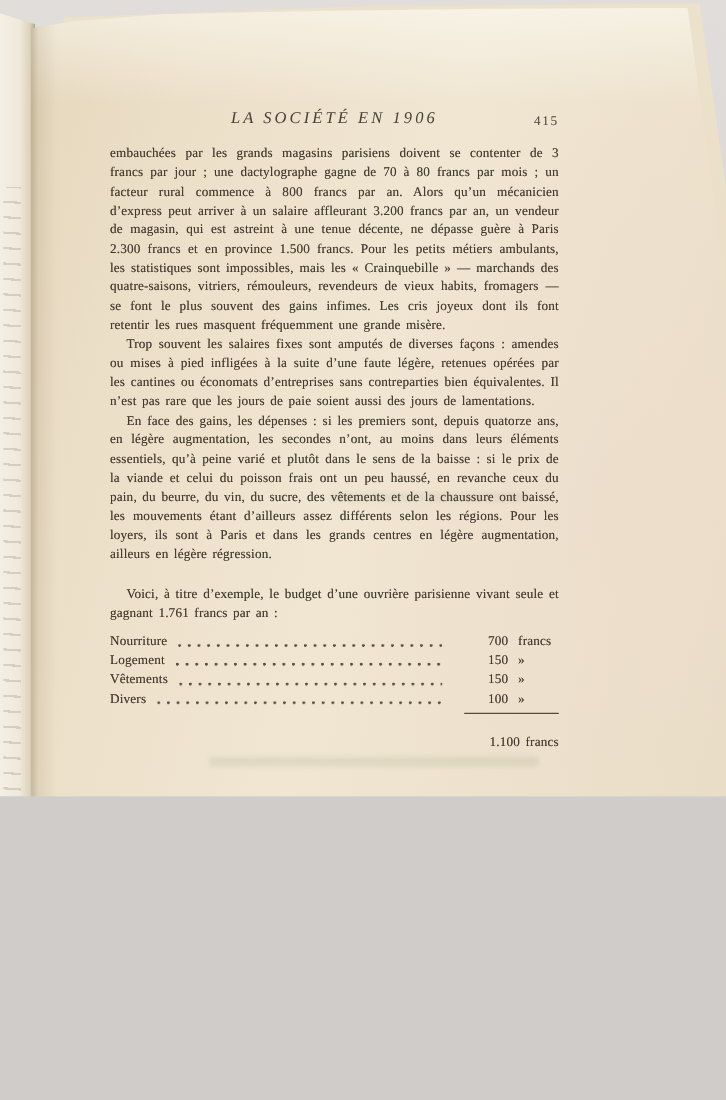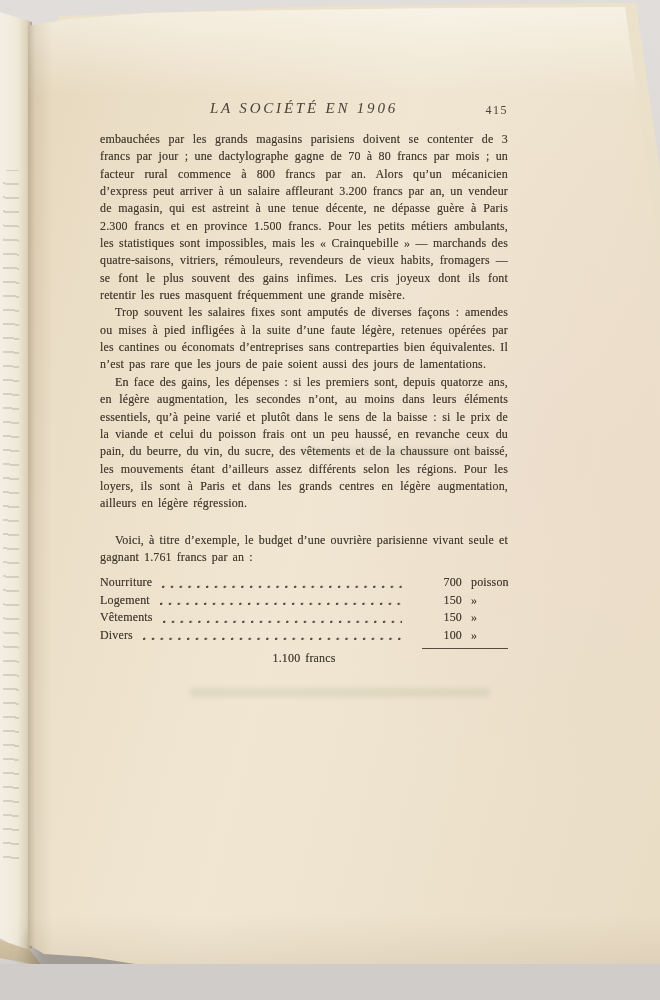--- a/index.html
+++ b/index.html
@@ -1,17 +1,17 @@
 <!DOCTYPE html>
 <html lang="fr" style="--ink: #433b2f; --paper: #f0e6d2;"><head>
 <meta charset="utf-8">
 <style>
   html,body { margin:0; padding:0; background:#cfccc9; }
   .stage {
-    position:relative; width:660px; height:964px; overflow:hidden;
+    position:relative; width:660px; height:724px; overflow:hidden;
     background:linear-gradient(180deg,#e0ddda 0%,#d9d6d3 45%,#d4d1ce 100%);
     font-family:"Liberation Serif","DejaVu Serif",serif;
   }
   
   .prev-edge{
     position:absolute; left:0; top:0; width:32px; height:1000px; z-index:1;
     background:linear-gradient(90deg,#f3efe4 0%,#efe9da 55%,#ded3bb 84%,#c0b297 96%,#a89a7f 100%);
     clip-path:polygon(0 12px,100% 22px,100% 948px,24px 952px,0 938px);
   }
   .prev-edge .marks{
@@ -64,21 +64,21 @@
   .budget{ margin-top:8px; }
   .row{ display:flex; align-items:baseline; line-height:17.5px;justify-content:flex-end; }
   .row .dots{
     flex:1; align-self:flex-end; height:4px; margin:0 20px 3px 10px;
     background-image:radial-gradient(circle at 1.2px 1.8px,rgba(72,62,48,.9) 1.05px,transparent 1.5px);
     background-size:8.8px 4px; background-repeat:repeat-x;
   }
   .row .amount{ width:40px; text-align:right; }
   .row .unit{ width:46px; padding-left:9px; box-sizing:border-box; }
   .rule{ width:86px; margin:4px 0 1px auto; border-top:1.4px solid rgba(68,60,46,.9); }
-  .total{ text-align:center; margin-top:1px; }
+  .total{ text-align:right; margin-top:17px; }
   .ghost{
     position:absolute; left:190px; top:688px; width:300px; height:9px; z-index:5;
     background:rgba(118,128,92,.12); filter:blur(2px); border-radius:4px;
   }
   .ghost2{
     position:absolute; left:300px; top:448px; width:180px; height:8px; z-index:5;
     background:rgba(110,122,96,.09); filter:blur(2px); border-radius:4px;
   }
   .watermark{
     position:absolute; left:163px; top:617px; z-index:6;
@@ -110,21 +110,21 @@
             <p class="para indent">Trop souvent les salaires fixes sont amputés de diverses façons : amendes ou mises à pied infligées à la suite d’une faute légère, retenues opérées par les cantines ou économats d’entreprises sans contreparties bien équivalentes. Il n’est pas rare que les jours de paie soient aussi des jours de lamentations.</p>
             <p class="para indent">En face des gains, les dépenses : si les premiers sont, depuis quatorze ans, en légère augmentation, les secondes n’ont, au moins dans leurs éléments essentiels, qu’à peine varié et plutôt dans le sens de la baisse : si le prix de la viande et celui du poisson frais ont un peu haussé, en revanche ceux du pain, du beurre, du vin, du sucre, des vêtements et de la chaussure ont baissé, les mouvements étant d’ailleurs assez différents selon les régions. Pour les loyers, ils sont à Paris et dans les grands centres en légère augmentation, ailleurs en légère régression.</p>
             <p class="para indent spaced">Voici, à titre d’exemple, le budget d’une ouvrière parisienne vivant seule et gagnant 1.761 francs par an :</p>
           </div>
         <div class="budget">
           <div id="budget-rows">
               <div class="row">
     <span class="item">Nourriture</span>
     <span class="dots"></span>
     <span class="amount">700</span>
-    <span class="unit">poisson</span>
+    <span class="unit">francs</span>
   </div>
               <div class="row">
     <span class="item">Logement</span>
     <span class="dots"></span>
     <span class="amount">150</span>
     <span class="unit">»</span>
   </div>
               <div class="row">
     <span class="item">Vêtements</span>
     <span class="dots"></span>

